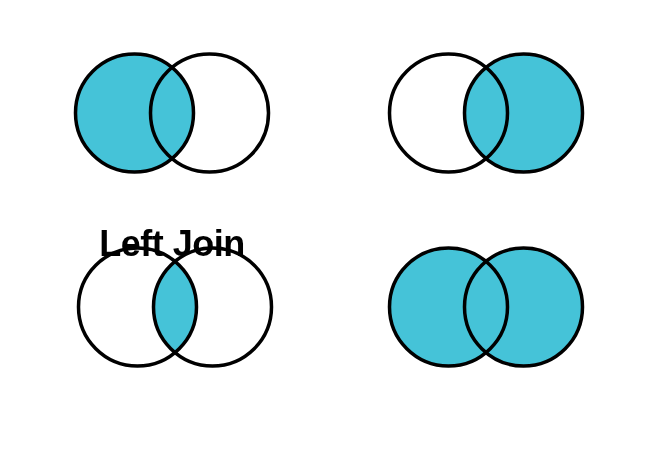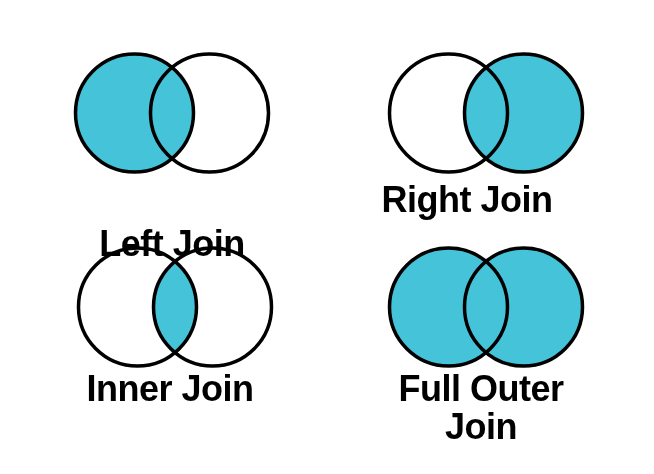--- a/index.html
+++ b/index.html
@@ -59,37 +59,34 @@
 
   <div class="venn v2">
     <svg viewBox="0 0 200 126">
       <circle cx="62.5" cy="63" r="59" stroke="none" fill="none"></circle>
       <circle cx="137.5" cy="63" r="59" stroke="none" fill="#45C3D8"></circle>
       <path d="M 100 17.45 A 59 59 0 0 1 100 108.55 A 59 59 0 0 1 100 17.45 Z" stroke="none" fill="none"></path>
       <circle class="outline" cx="62.5" cy="63" r="59" stroke="#000000"></circle>
       <circle class="outline" cx="137.5" cy="63" r="59" stroke="#000000"></circle>
     </svg>
   </div>
-  <div class="venn-label l2">Right Join</div>
 
   <div class="venn v3">
     <svg viewBox="0 0 200 126">
       <circle cx="62.5" cy="63" r="59" stroke="none" fill="none"></circle>
       <circle cx="137.5" cy="63" r="59" stroke="none" fill="none"></circle>
       <path d="M 100 17.45 A 59 59 0 0 1 100 108.55 A 59 59 0 0 1 100 17.45 Z" stroke="none" fill="#45C3D8"></path>
       <circle class="outline" cx="62.5" cy="63" r="59" stroke="#000000"></circle>
       <circle class="outline" cx="137.5" cy="63" r="59" stroke="#000000"></circle>
     </svg>
   </div>
-  <div class="venn-label l3">Inner Join</div>
 
   <div class="venn v4">
     <svg viewBox="0 0 200 126">
       <circle cx="62.5" cy="63" r="59" stroke="none" fill="#45C3D8"></circle>
       <circle cx="137.5" cy="63" r="59" stroke="none" fill="#45C3D8"></circle>
       <path d="M 100 17.45 A 59 59 0 0 1 100 108.55 A 59 59 0 0 1 100 17.45 Z" stroke="none" fill="none"></path>
       <circle class="outline" cx="62.5" cy="63" r="59" stroke="#000000"></circle>
       <circle class="outline" cx="137.5" cy="63" r="59" stroke="#000000"></circle>
     </svg>
   </div>
-  <div class="venn-label l4">Full Outer Join</div>
 
 </div>
 
 </body></html>

